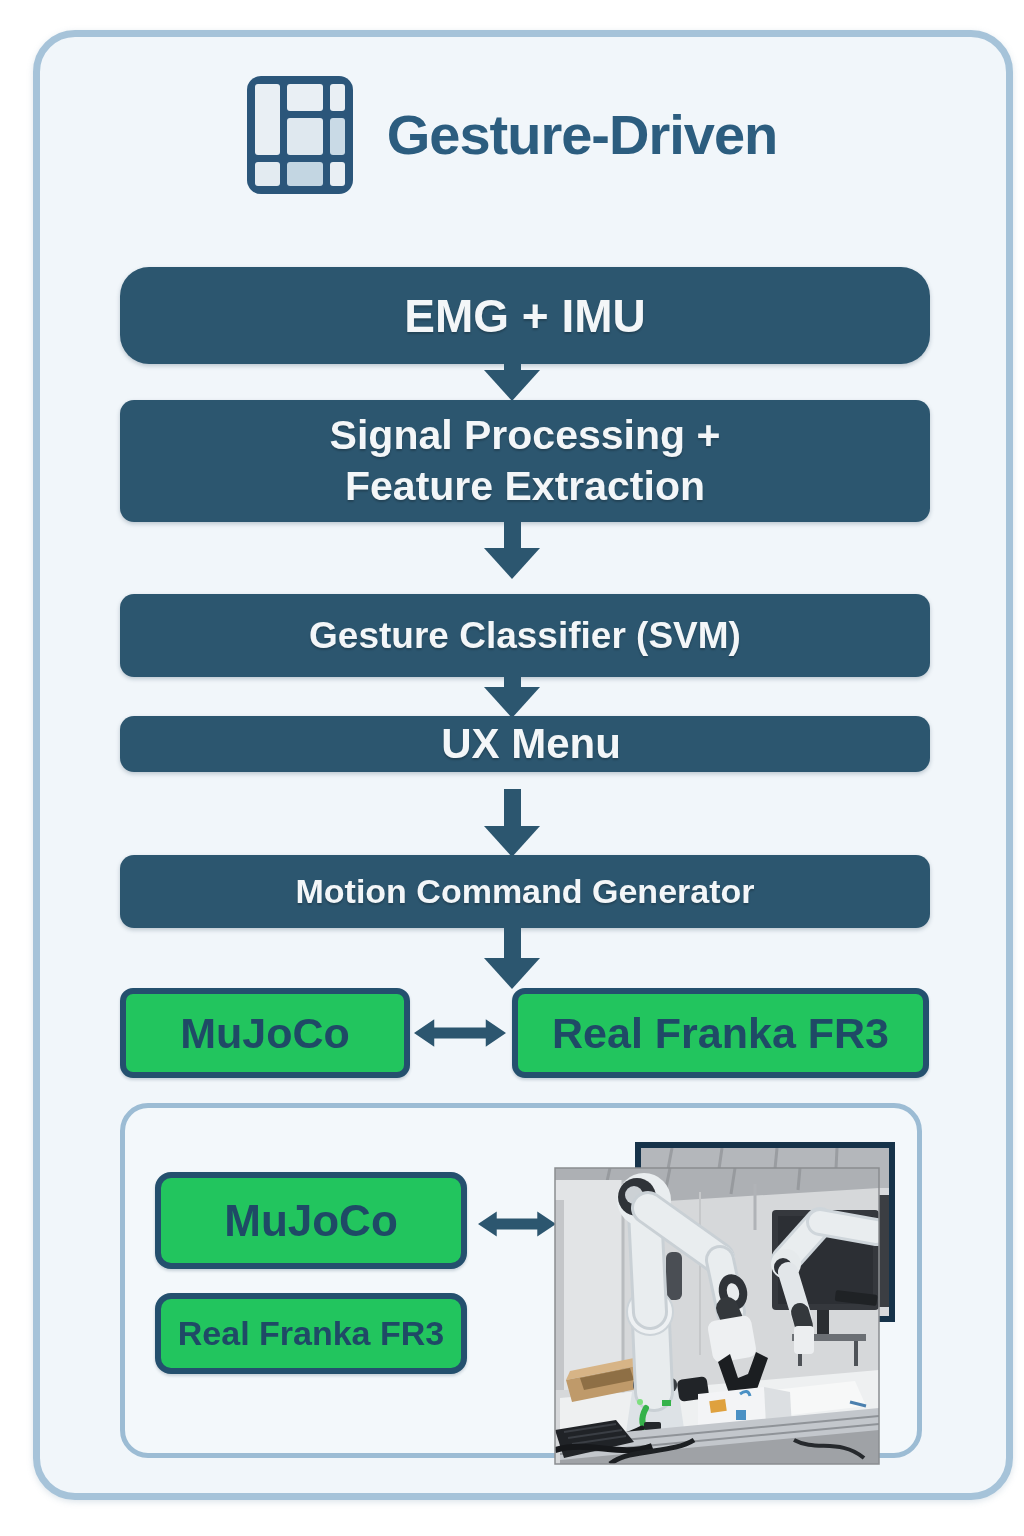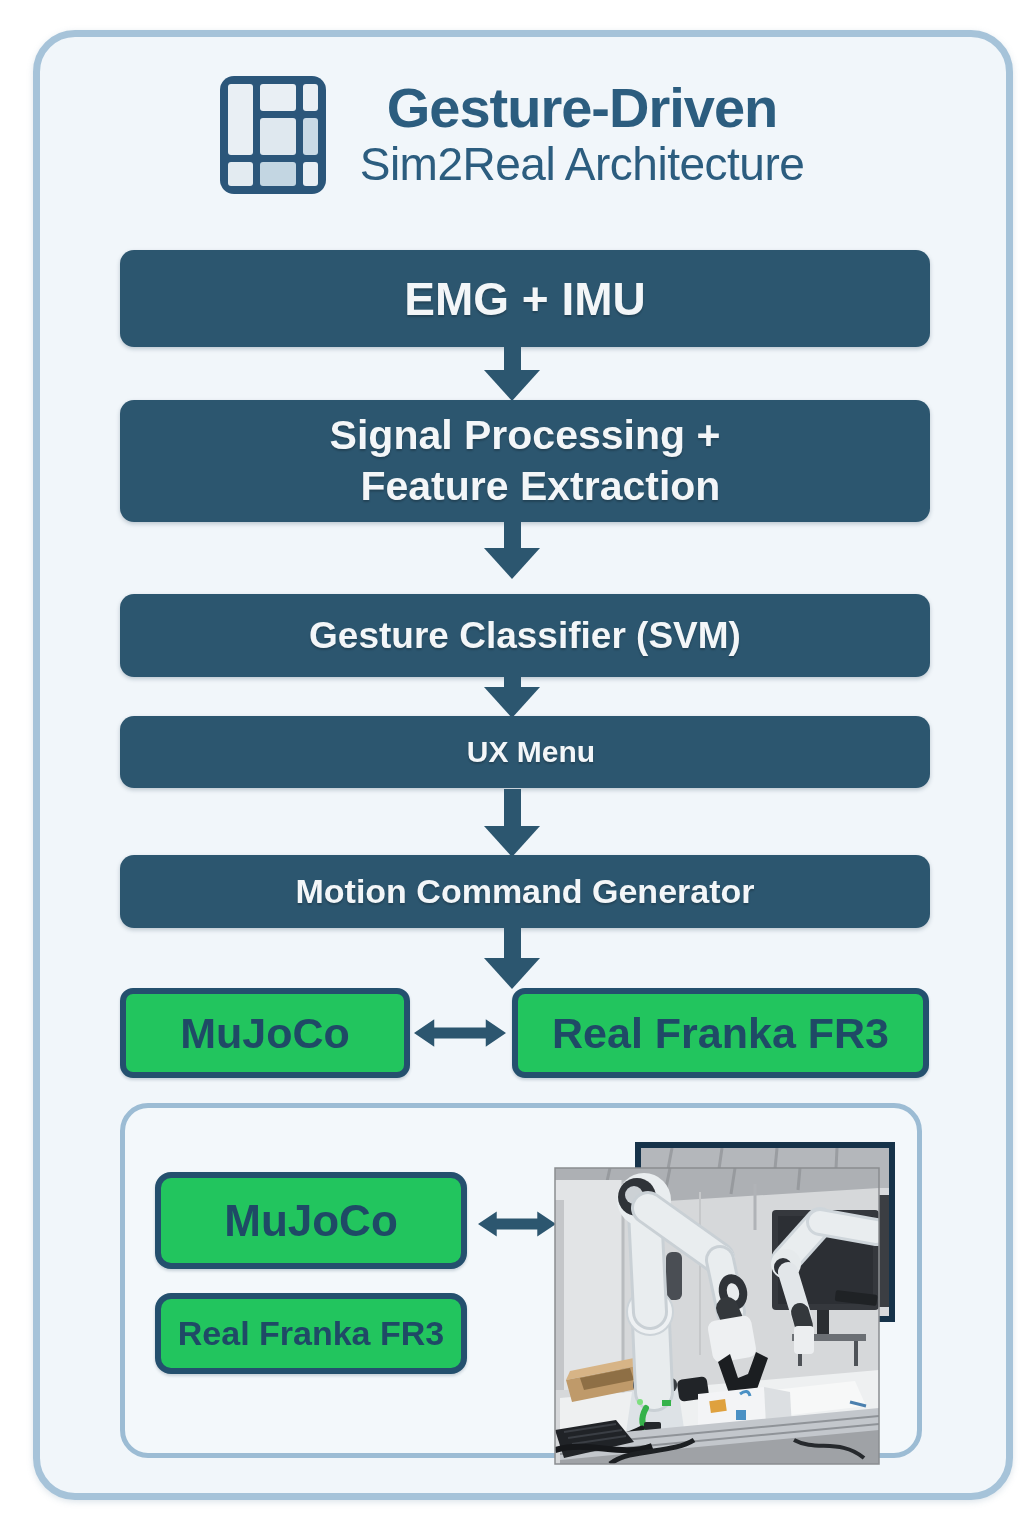--- a/index.html
+++ b/index.html
@@ -51,24 +51,24 @@
 
   .stage{
     position:absolute;left:120px;width:810px;
     background:var(--dark);border-radius:14px;
     color:var(--box-text);font-weight:700;
     display:flex;align-items:center;justify-content:center;
     text-align:center;white-space:pre-line;
     text-shadow:0 2px 2px rgba(0,0,0,.22);
     box-shadow:0 2px 4px rgba(30,60,85,.25);
   }
-  .s0{top:250px;height:97px;font-size:46px;}
-  .s1{top:400px;height:122px;font-size:41px;line-height:1.25;text-align:right;}
+  .s0{top:267px;height:97px;font-size:46px;border-radius:29px;}
+  .s1{top:400px;height:122px;font-size:41px;line-height:1.25;}
   .s2{top:594px;height:83px;font-size:37px;}
-  .s3{top:716px;height:72px;font-size:30px;padding-left:12px;}
+  .s3{top:716px;height:56px;font-size:42px;padding-left:12px;}
   .s4{top:855px;height:73px;font-size:34px;}
 
   .varrow{
     position:absolute;left:484px;width:56px;
     display:flex;flex-direction:column;align-items:center;
   }
   .varrow .stem{width:17px;flex:1;background:var(--dark);}
   .varrow .head{
     width:0;height:0;flex:0 0 auto;
     border-left:28px solid transparent;border-right:28px solid transparent;
@@ -113,21 +113,20 @@
       <div class="cell c-b"></div>
       <div class="cell c-c"></div>
       <div class="cell c-d"></div>
       <div class="cell c-e"></div>
       <div class="cell c-f"></div>
       <div class="cell c-g"></div>
       <div class="cell c-h"></div>
     </div>
     <div class="titles">
       <div class="title-1">Gesture-Driven</div>
-      <div class="title-2">Sim2Real Architecture</div>
     </div>
   </div>
 
   <div class="stage s0">EMG + IMU</div>
   <div class="varrow a0">
       <div class="stem"></div>
       <div class="head"></div>
     </div>
 
   <div class="stage s1">Signal Processing +

